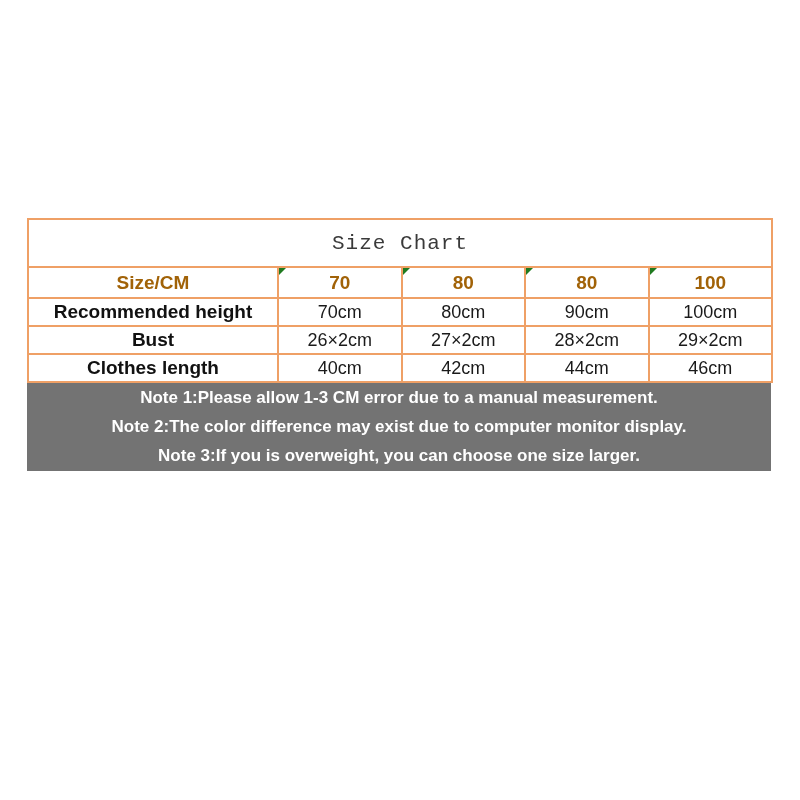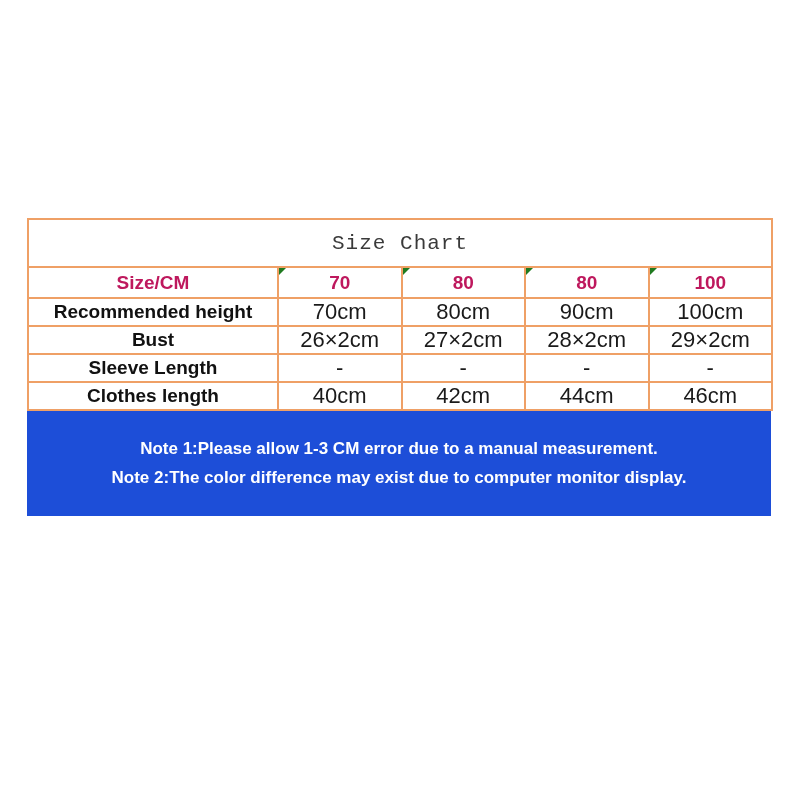--- a/index.html
+++ b/index.html
@@ -43,50 +43,50 @@
     color: #3a3a3a;
   }
 
   .col-label { width: 250px; }
   .col-size  { width: 123.5px; }
 
   .header-row th {
     height: 31px;
     font-size: 19px;
     font-weight: bold;
-    color: #be185d;
+    color: #a16207;
     position: relative;
   }
 
   .data-row td { height: 28px; }
   .row-label {
     font-size: 19px;
     font-weight: bold;
     color: #111;
   }
   .cell-value {
-    font-size: 22px;
+    font-size: 18px;
     font-weight: 400;
     color: #1a1a1a;
   }
 
   .corner-marker {
     position: absolute;
     top: 0;
     left: 0;
     width: 0;
     height: 0;
     border-top: 7px solid #1F7A1F;
     border-right: 7px solid transparent;
   }
 
   .notes-block {
     width: 100%;
-    height: 105px;
-    background: #1d4ed8;
+    height: 88px;
+    background: #737373;
     color: #ffffff;
     display: flex;
     flex-direction: column;
     justify-content: center;
     align-items: center;
     text-align: center;
     gap: 3px;
   }
   .note-line {
     font-size: 17px;
@@ -144,39 +144,33 @@
       </tr>
 
       <tr class="data-row">
         <td class="row-label">Bust</td>
         <td class="cell-value">26×2cm</td>
         <td class="cell-value">27×2cm</td>
         <td class="cell-value">28×2cm</td>
         <td class="cell-value">29×2cm</td>
       </tr>
 
-      <tr class="data-row">
-        <td class="row-label">Sleeve Length</td>
-        <td class="cell-value">-</td>
-        <td class="cell-value">-</td>
-        <td class="cell-value">-</td>
-        <td class="cell-value">-</td>
-      </tr>
 
 
       <tr class="data-row">
         <td class="row-label">Clothes length</td>
         <td class="cell-value">40cm</td>
         <td class="cell-value">42cm</td>
         <td class="cell-value">44cm</td>
         <td class="cell-value">46cm</td>
       </tr>
 
     </tbody>
       </table>
 
     <div class="notes-block">
       <div class="note-line">Note 1:Please allow 1-3 CM error due to a manual measurement.</div>
       <div class="note-line">Note 2:The color difference may exist due to computer monitor display.</div>
+      <div class="note-line">Note 3:If you is overweight, you can choose one size larger.</div>
     </div>
 
   </div>
 </div>
 
 </body></html>

